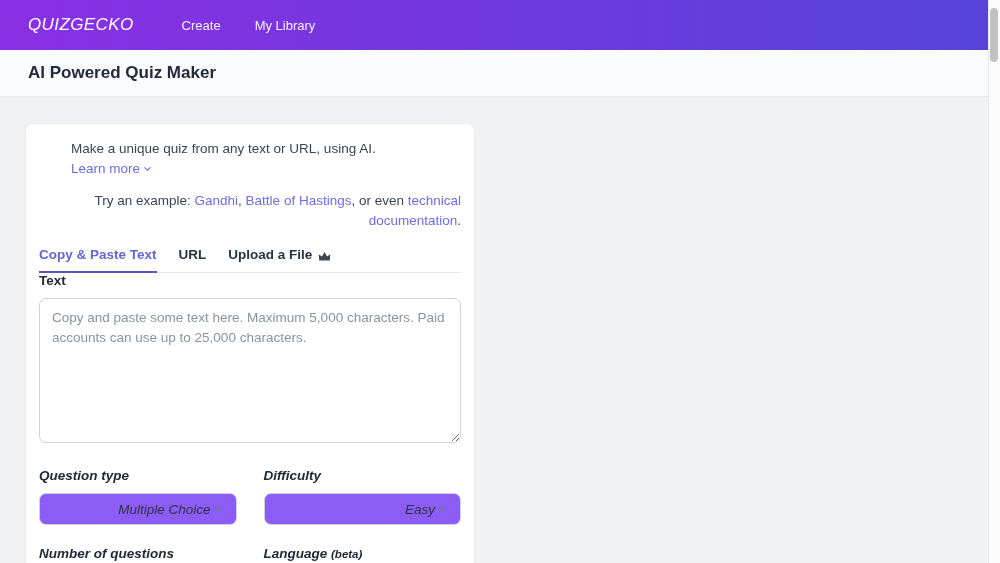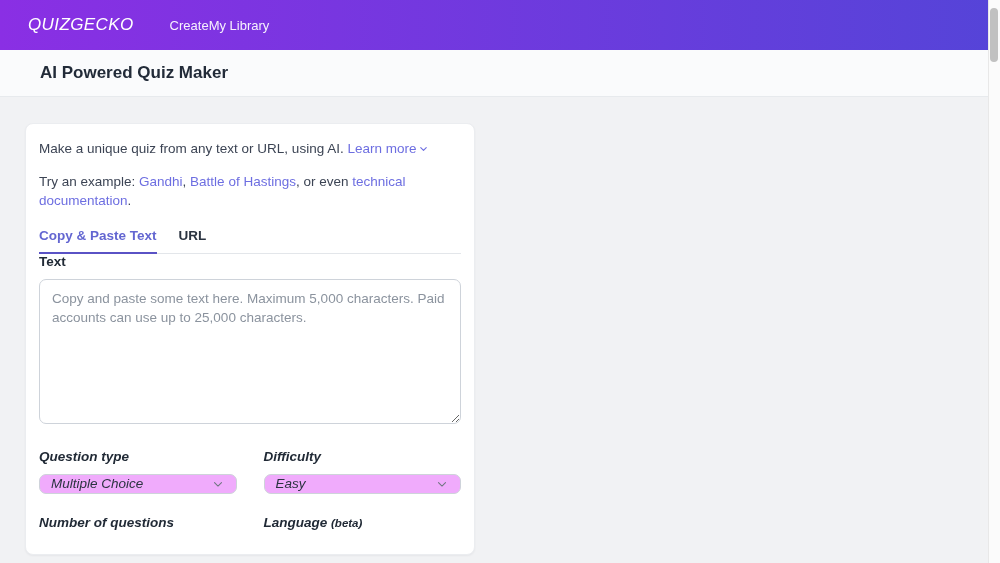--- a/index.html
+++ b/index.html
@@ -15,47 +15,47 @@
   .topbar {
     height:50px;
     background:linear-gradient(90deg,#8a2fe4 0%,#5544d8 100%);
     display:flex; align-items:center;
     padding:0 40px 0 28px;
   }
   .brand {
     color:#fff; font-size:17px; font-weight:normal; font-style:italic;
     letter-spacing:.4px; cursor:pointer;
   }
-  .nav-left { display:flex; margin-left:36px;align-items:center; }
+  .nav-left { display:flex; gap:34px; margin-left:48px;align-items:center; }
   .nav-link {
     color:rgba(255,255,255,.93); font-size:13px; cursor:pointer; white-space:nowrap;
   }
   .nav-right { margin-left:auto; display:flex; align-items:center; gap:30px; }
   .bolt-btn {
     width:32px; height:32px; border-radius:50%;
     background:rgba(255,255,255,.18);
     display:flex; align-items:center; justify-content:center; cursor:pointer;
   }
 
   
   .subheader {
     height:47px; background:#fafbfc; border-bottom:1px solid #e7eaed;
     display:flex; align-items:center; padding:0 28px;
   }
-  .page-title { font-size:17px; font-weight:bold; color:#222b38;margin-left:12px; }
+  .page-title { font-size:17px; font-weight:bold; color:#222b38; }
 
   
   .card {
     width:450px; margin:26px 0 0 25px;
     background:#fff; border:1px solid #ebedf0; border-radius:8px;
     padding:15px 13px 24px;
     box-shadow:0 1px 2px rgba(16,24,40,.05);
   }
-  .intro { font-size:13.5px; color:#3c4454; line-height:1.45; }
-  .intro + .intro { margin-top:12px; }
+  .intro { font-size:13.5px; color:#3c4454; line-height:1.45;margin-left:32px; }
+  .intro + .intro { margin-top:12px;text-align:right; }
   .link { color:#6d6ee1; cursor:pointer; }
   .learn-more { white-space:nowrap; }
   .chev-inline { vertical-align:-1px; margin-left:2px; }
 
   .tabs {
     display:flex; gap:22px; margin-top:17px;
     border-bottom:1px solid #e3e6ea;
   }
   .tab {
     font-size:13.5px; font-weight:bold; color:#2a3340;
@@ -74,23 +74,23 @@
     padding:9px 12px;
     font-family:"Liberation Sans", sans-serif; font-size:13.5px; color:#2a3340;
     resize:vertical; outline:none; line-height:1.45;
   }
   textarea::placeholder { color:#8b939e; }
 
   .form-row {
     display:grid; grid-template-columns:1fr 1fr; gap:27px; margin-top:21px;font-style:italic;
   }
   .select {
-    margin-top:10px; height:20px;
-    border:1px solid #ced3da; border-radius:7px; background:#f0abfc;
-    display:flex; align-items:center; justify-content:space-between;
+    margin-top:10px; height:32px;
+    border:1px solid #ced3da; border-radius:7px; background:#8b5cf6;
+    display:flex; align-items:center; justify-content:flex-end;
     padding:0 11px; font-size:13.5px; color:#2a3340; cursor:pointer;
   }
 
   
   .scrollbar {
     position:absolute; top:0; right:0; width:12px; height:563px;
     background:#fbfbfb; border-left:1px solid #e8e8e8; z-index:20;
   }
   .scrollbar-thumb {
     position:absolute; top:8px; left:1px; width:8px; height:54px;
@@ -131,20 +131,28 @@
   </p>
 
   
   <div class="tabs">
     <div class="tab active">
       <span>Copy &amp; Paste Text</span>
     </div>
     <div class="tab">
       <span>URL</span>
     </div>
+    <div class="tab">
+      <span>Upload a File</span>
+      <span style="display:flex;">
+        <svg width="13" height="11" viewBox="0 0 16 13" fill="#3f4650">
+          <path d="M1.5 11.5 L0.9 3.6 L4.8 6.6 L8 1 L11.2 6.6 L15.1 3.6 L14.5 11.5 Z"></path>
+        </svg>
+      </span>
+    </div>
   </div>
 
   
   <div class="field-label mt-section">Text</div>
   <textarea placeholder="Copy and paste some text here. Maximum 5,000 characters. Paid accounts can use up to 25,000 characters." style=""></textarea>
 
   
   <div class="form-row">
     <div>
       <div class="field-label">Question type</div>

